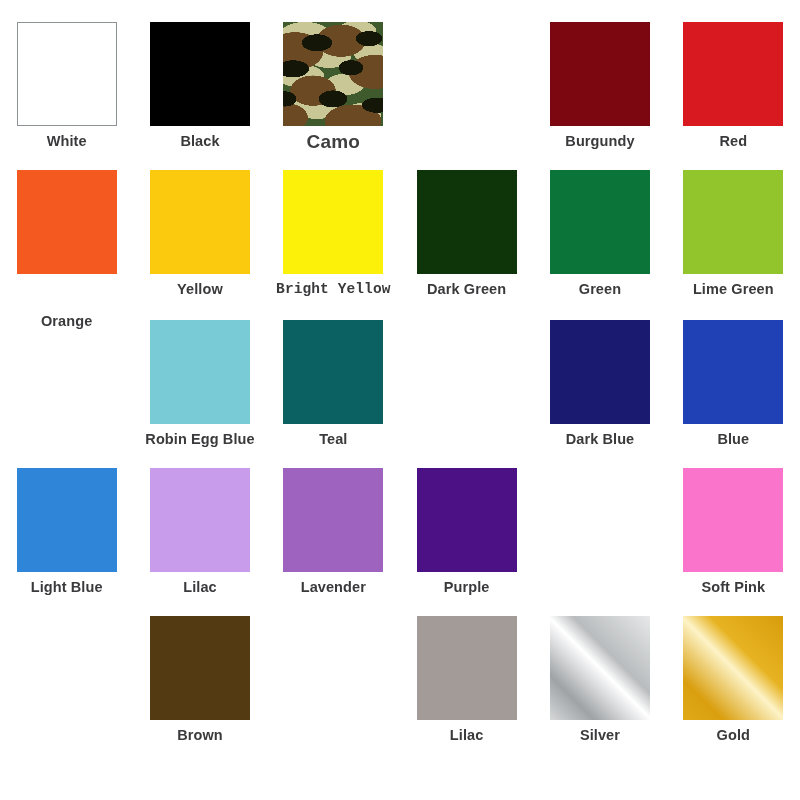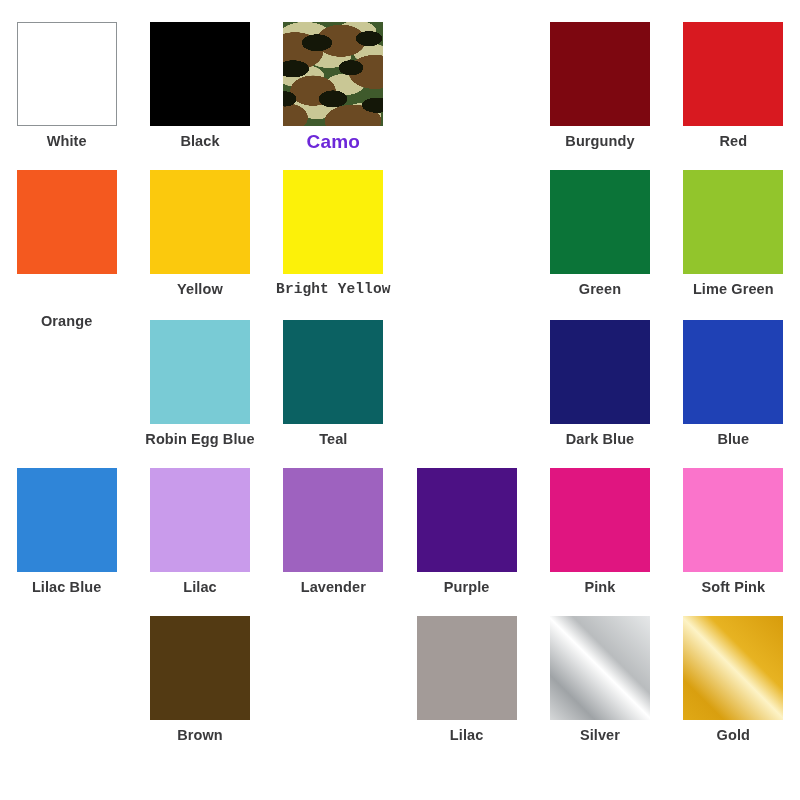--- a/index.html
+++ b/index.html
@@ -60,21 +60,21 @@
     font-weight: bold;
     color: #3a3a3c;
     text-align: center;
     line-height: 1.18;
     letter-spacing: 0.1px;
     width: 122px;
     word-wrap: break-word;
   }
   .label.emphasis {
     font-size: 19px;
-    color: #6d28d9;
+    color: #404040;
     letter-spacing: 0.2px;
     margin-top: 5px;
   }
 
   
   .swatch.camo {
     position: relative;
     overflow: hidden;
     background-color: #3f5a2c;
   }
@@ -148,20 +148,24 @@
         <div class="label">Orange</div>
       </div>
       <div class="cell" style="grid-area: 3 / 2;">
         <div class="swatch" style="background: rgb(251, 201, 13);"></div>
         <div class="label">Yellow</div>
       </div>
       <div class="cell" style="grid-area: 3 / 3; font-family: Liberation Mono, monospace;">
         <div class="swatch" style="background: rgb(252, 241, 9);"></div>
         <div class="label">Bright Yellow</div>
       </div>
+      <div class="cell" style="grid-area: 3 / 4;">
+        <div class="swatch" style="background: rgb(14, 53, 9);"></div>
+        <div class="label">Dark Green</div>
+      </div>
       <div class="cell" style="grid-area: 3 / 5;">
         <div class="swatch" style="background: rgb(11, 116, 56);"></div>
         <div class="label">Green</div>
       </div>
       <div class="cell" style="grid-area: 3 / 6;">
         <div class="swatch" style="background: rgb(146, 197, 44);"></div>
         <div class="label">Lime Green</div>
       </div>
       <div class="cell empty" style="grid-area: 4 / 1;"></div>
       <div class="cell" style="grid-area: 4 / 3;">
@@ -176,37 +180,33 @@
       <div class="cell" style="grid-area: 4 / 5;">
         <div class="swatch" style="background: rgb(26, 26, 112);"></div>
         <div class="label">Dark Blue</div>
       </div>
       <div class="cell" style="grid-area: 4 / 6;">
         <div class="swatch" style="background: rgb(31, 65, 181);"></div>
         <div class="label">Blue</div>
       </div>
       <div class="cell" style="grid-area: 5 / 1;">
         <div class="swatch" style="background: rgb(47, 133, 216);"></div>
-        <div class="label">Lilac Blue</div>
+        <div class="label">Light Blue</div>
       </div>
       <div class="cell" style="grid-area: 5 / 2;">
         <div class="swatch" style="background: rgb(201, 155, 235);"></div>
         <div class="label">Lilac</div>
       </div>
       <div class="cell" style="grid-area: 5 / 3;">
         <div class="swatch" style="background: rgb(158, 98, 191);"></div>
         <div class="label">Lavender</div>
       </div>
       <div class="cell" style="grid-area: 5 / 4;">
         <div class="swatch" style="background: rgb(76, 17, 132);"></div>
         <div class="label">Purple</div>
-      </div>
-      <div class="cell" style="grid-area: 5 / 5;">
-        <div class="swatch" style="background: rgb(224, 21, 128);"></div>
-        <div class="label">Pink</div>
       </div>
       <div class="cell" style="grid-area: 5 / 6;">
         <div class="swatch" style="background: rgb(250, 116, 203);"></div>
         <div class="label">Soft Pink</div>
       </div>
       <div class="cell empty" style="grid-area: 6 / 1;"></div>
       <div class="cell" style="grid-area: 6 / 2;">
         <div class="swatch" style="background: rgb(83, 58, 19);"></div>
         <div class="label">Brown</div>
       </div>

